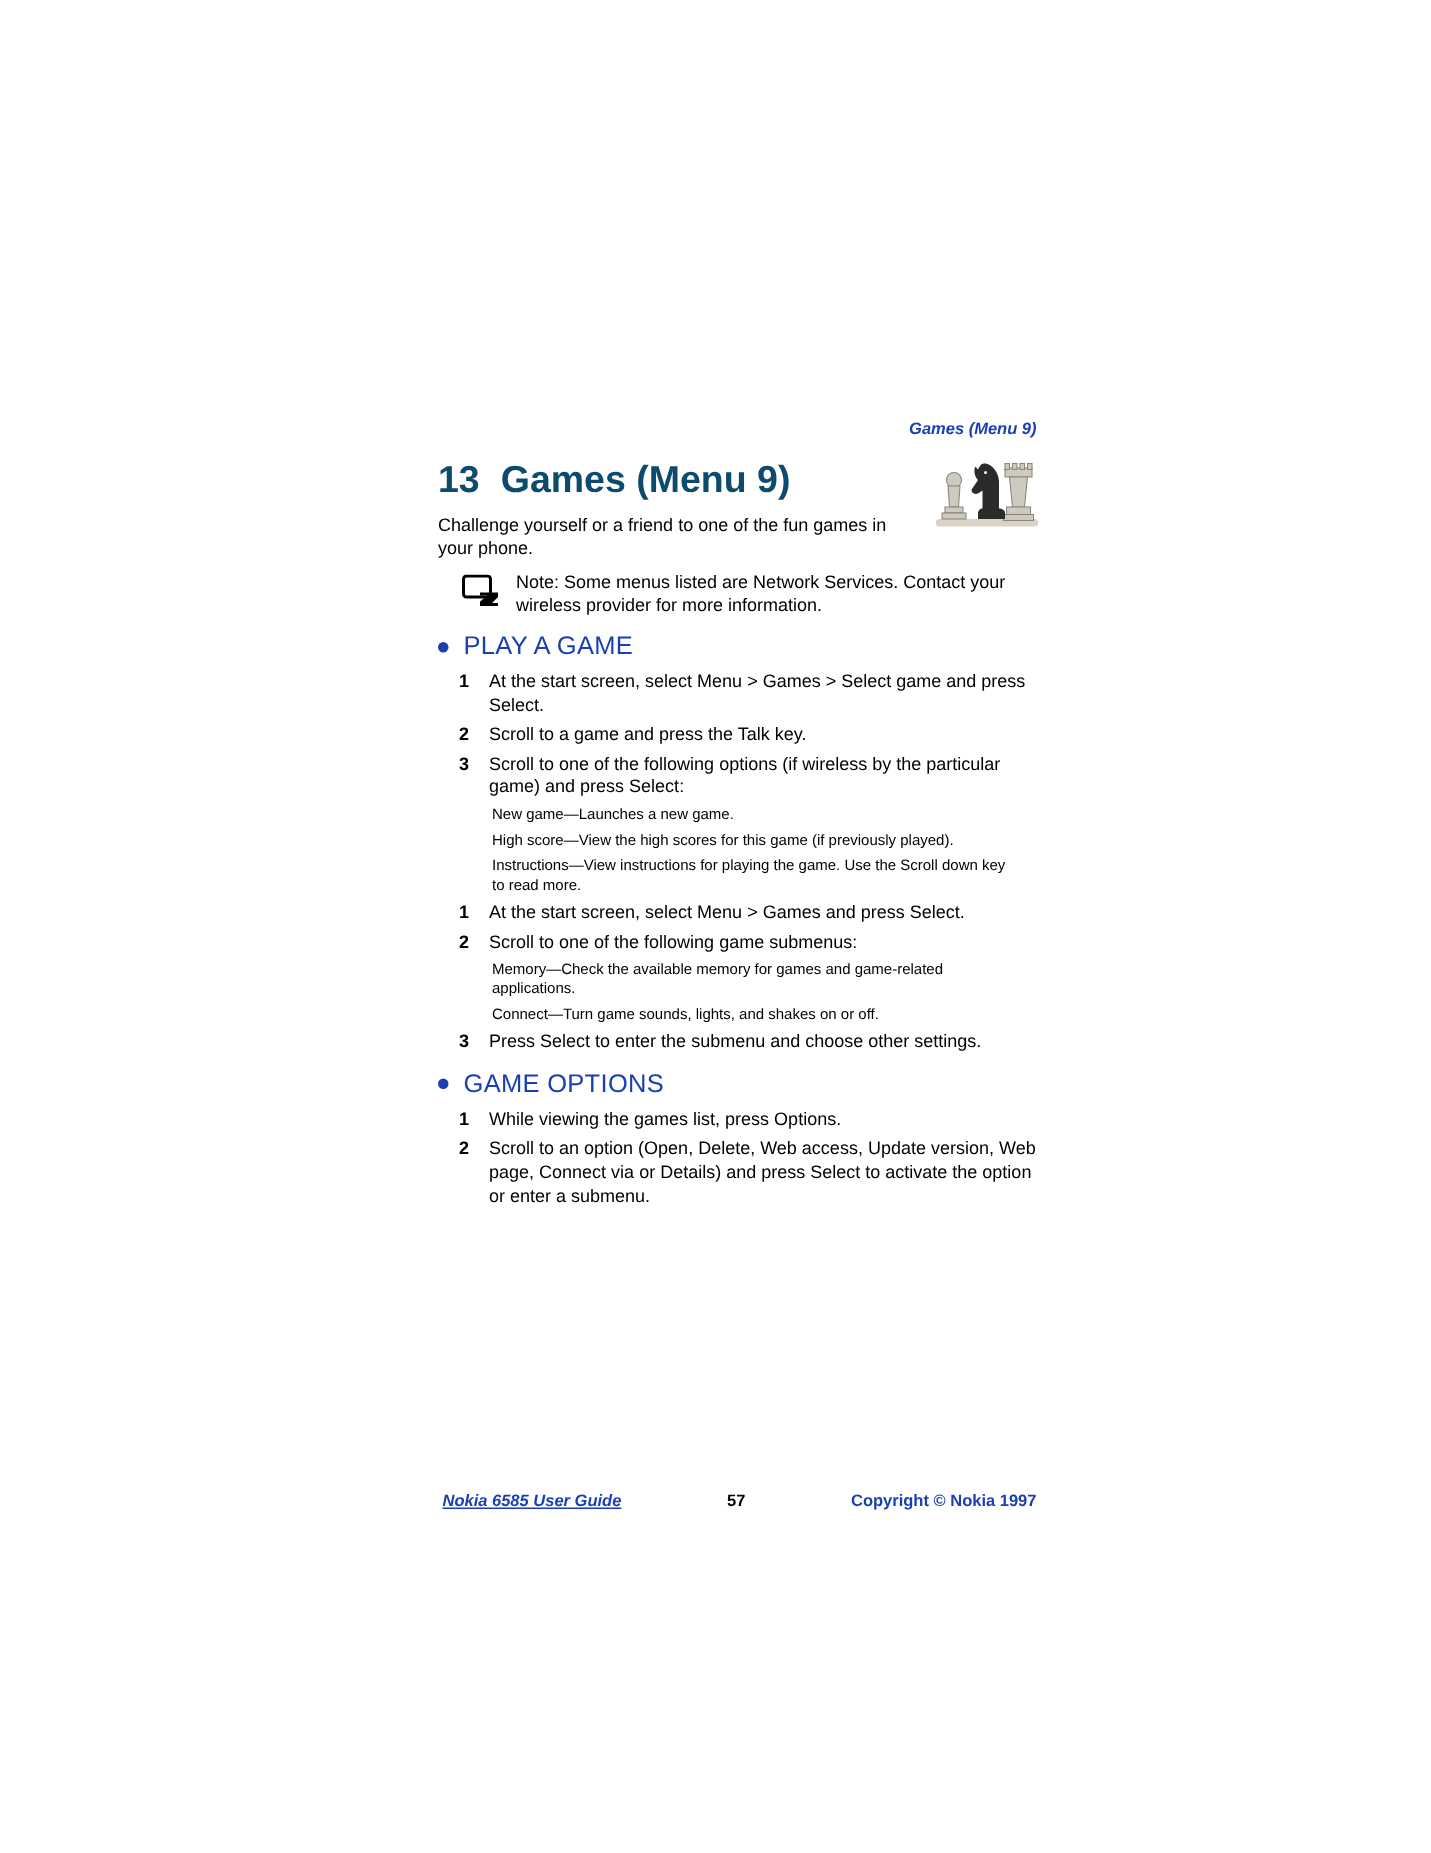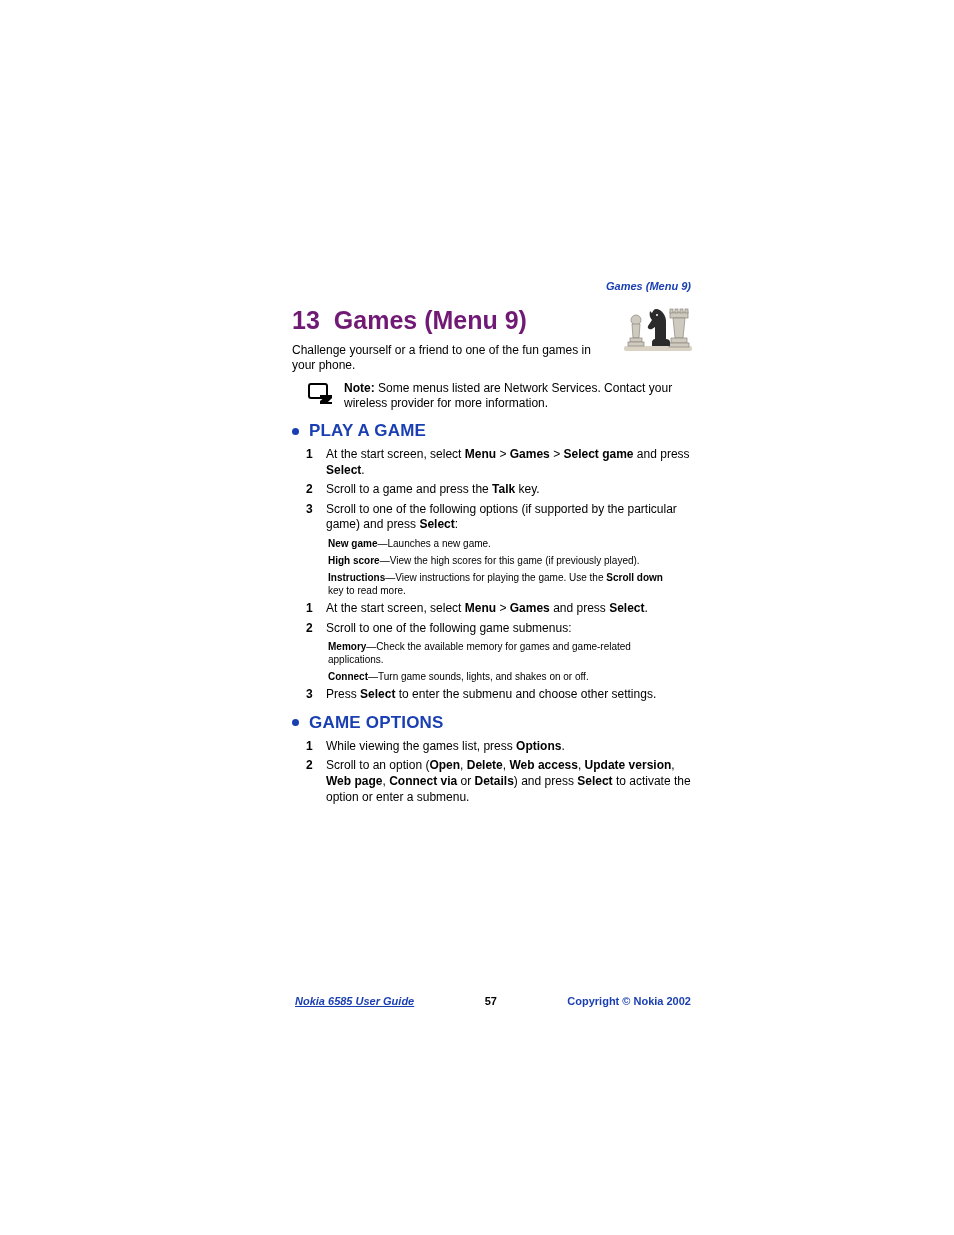--- a/index.html
+++ b/index.html
@@ -26,21 +26,21 @@
   }
   .title-row {
     display: flex;
     align-items: flex-start;
     justify-content: space-between;
   }
   .title-text-block { flex: 1; }
   .chapter-title {
     font-size: 25px;
     font-weight: bold;
-    color: #701a75;
+    color: #0c4a6e;
     margin: 0 0 8px 0;
     font-family: Arial, Helvetica, sans-serif;
   }
   .chapter-num { margin-right: 14px; }
   .intro {
     font-size: 12px;
     line-height: 1.25;
     margin: 0 0 8px 0;
   }
   .chess-icon { flex: 0 0 auto; margin-left: 10px; }
@@ -53,21 +53,21 @@
   .note-icon { flex: 0 0 auto; margin-top: 2px; }
   .note-text {
     font-size: 12px;
     line-height: 1.25;
   }
   .section-h {
     display: flex;
     align-items: center;
     gap: 10px;
     color: #1a3fb2;
-    font-weight: bold;
+    font-weight: normal;
     font-size: 17px;
     margin: 10px 0 6px 0;
     letter-spacing: 0.2px;
   }
   .section-bullet {
     width: 7px; height: 7px;
     background: #1a3fb2;
     border-radius: 50%;
     flex: 0 0 auto;
   }
@@ -83,21 +83,21 @@
     font-weight: bold;
     min-width: 10px;
     flex: 0 0 auto;
   }
   .step-body { flex: 1; }
   .indent {
     font-size: 10px;
     line-height: 1.3;
     margin: 4px 15px 4px 36px;
   }
-  .b { font-weight: bold; }
+  .b { font-weight: normal; }
 
   .footer {
     display: flex;
     justify-content: space-between;
     align-items: center;
     font-size: 11px;
     color: #1a3fb2;
     margin-top: 190px;
     padding: 0 3px;
   }
@@ -176,21 +176,21 @@
   <div class="step">
     <span class="step-num">2</span>
     <span class="step-body">
       <span>Scroll to a game and press the </span><span class="b">Talk</span><span> key.</span>
     </span>
   </div>
 
   <div class="step">
     <span class="step-num">3</span>
     <span class="step-body">
-      <span>Scroll to one of the following options (if supported by the particular game) and press </span><span class="b">Select</span><span>:</span>
+      <span>Scroll to one of the following options (if wireless by the particular game) and press </span><span class="b">Select</span><span>:</span>
     </span>
   </div>
 
   <div class="indent">
     <span class="b">New game</span><span>—Launches a new game.</span>
   </div>
   <div class="indent">
     <span class="b">High score</span><span>—View the high scores for this game (if previously played).</span>
   </div>
   <div class="indent">
@@ -240,17 +240,17 @@
     <span class="step-num">2</span>
     <span class="step-body">
       <span>Scroll to an option (</span><span class="b">Open</span><span>, </span><span class="b">Delete</span><span>, </span><span class="b">Web access</span><span>, </span><span class="b">Update version</span><span>, </span><span class="b">Web page</span><span>, </span><span class="b">Connect via</span><span> or </span><span class="b">Details</span><span>) and press </span><span class="b">Select</span><span> to activate the option or enter a submenu.</span>
     </span>
   </div>
 
   <div class="footer">
     <span class="left">Nokia 6585 User Guide</span>
     <span class="center">57</span>
     <span class="right">
-      <span>Copyright </span><span>©</span><span> Nokia 2002</span>
+      <span>Copyright </span><span>©</span><span> Nokia 1997</span>
     </span>
   </div>
 
 </div>
 
 </body></html>

